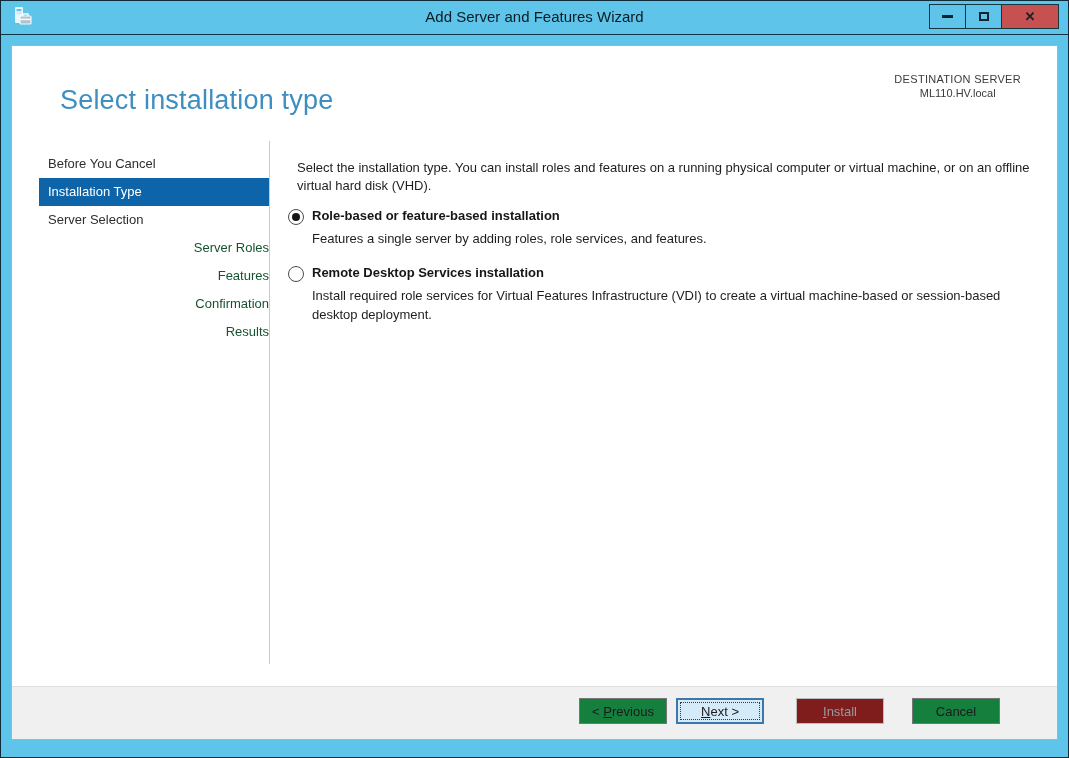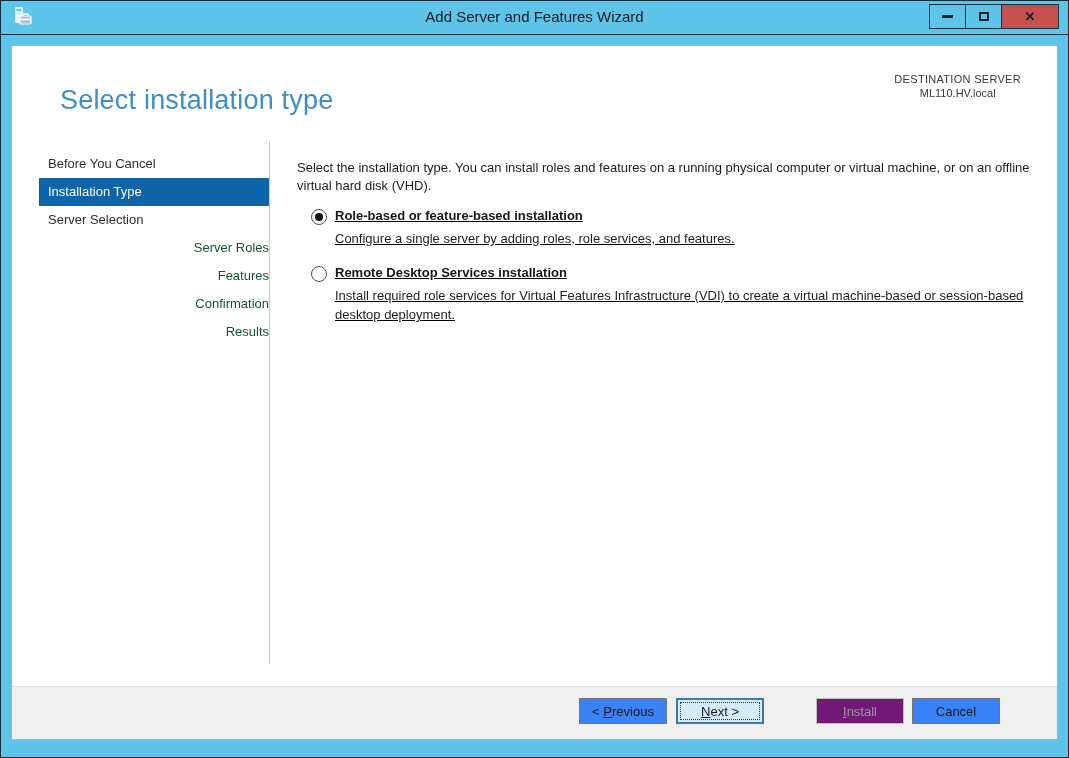--- a/index.html
+++ b/index.html
@@ -53,21 +53,21 @@
   }
   .nav-item.disabled{color:#14532d;text-align:right;}
   .v-divider{
     position:absolute;left:257px;top:95px;width:1px;height:523px;background:#CACACA;
   }
   
   .intro{
     position:absolute;left:285px;top:100px;width:735px;
     font-size:13px;line-height:18px;color:#1E1E1E;
   }
-  .option{position:absolute;left:299px;display:flex;text-decoration:underline;}
+  .option{position:absolute;left:276px;display:flex;}
   .option.opt1{top:162px;}
   .option.opt2{top:219px;}
   .radio{
     width:14px;height:14px;border:1px solid #4D4D4D;border-radius:50%;
     background:#FFFFFF;margin-top:1px;flex:0 0 auto;position:relative;
   }
   .radio.checked::after{
     content:"";position:absolute;left:3px;top:3px;width:8px;height:8px;
     border-radius:50%;background:#141414;
   }
@@ -77,30 +77,30 @@
     margin-top:5px;font-size:13px;line-height:19px;color:#1E1E1E;width:712px;
   }
   
   .footer{
     position:absolute;left:0;right:0;bottom:0;height:52px;
     background:#F0F0F0;border-top:1px solid #DFDFDF;
   }
   .btn{
     position:absolute;top:11px;width:88px;height:26px;box-sizing:border-box;
     font-family:"Liberation Sans",sans-serif;font-size:13px;color:#1A1A1A;
-    background:#3b82f6;border:1px solid #757575;text-align:center;padding:0;
+    background:#15803d;border:1px solid #757575;text-align:center;padding:0;
     line-height:23px;cursor:default;
   }
   .btn .key{text-decoration:underline;}
   .btn-previous{left:567px;}
   .btn-next{
     left:664px;background:#D6EBF9;border:2px solid #3E78A8;
     outline:1px dotted #3A3A3A;outline-offset:-5px;line-height:21px;
   }
-  .btn-install{left:804px;background:#701a75;border:1px solid #BDBDBD;color:#9A9A9A;}
+  .btn-install{left:784px;background:#7f1d1d;border:1px solid #BDBDBD;color:#9A9A9A;}
   .btn-cancel{left:900px;}
 </style>
 </head>
 <body>
 
 <div class="window">
 
   <div class="titlebar">
     <svg class="win-icon" viewBox="0 0 22 22">
       <rect x="3" y="1" width="8" height="16" rx="1" fill="#EAF6FC"></rect>
@@ -157,21 +157,21 @@
       </div>
     </nav>
     <div class="v-divider"></div>
 
     <p class="intro">Select the installation type. You can install roles and features on a running physical computer or virtual machine, or on an offline virtual hard disk (VHD).</p>
 
     <div class="option opt1">
       <span class="radio checked"></span>
       <div class="option-text">
         <div class="option-label">Role-based or feature-based installation</div>
-        <div class="option-desc">Configure a single server by adding roles, role services, and features.</div>
+        <div class="option-desc">Features a single server by adding roles, role services, and features.</div>
       </div>
     </div>
 
     <div class="option opt2">
       <span class="radio"></span>
       <div class="option-text">
         <div class="option-label">Remote Desktop Services installation</div>
         <div class="option-desc">Install required role services for Virtual Features Infrastructure (VDI) to create a virtual machine-based or session-based desktop deployment.</div>
       </div>
     </div>

